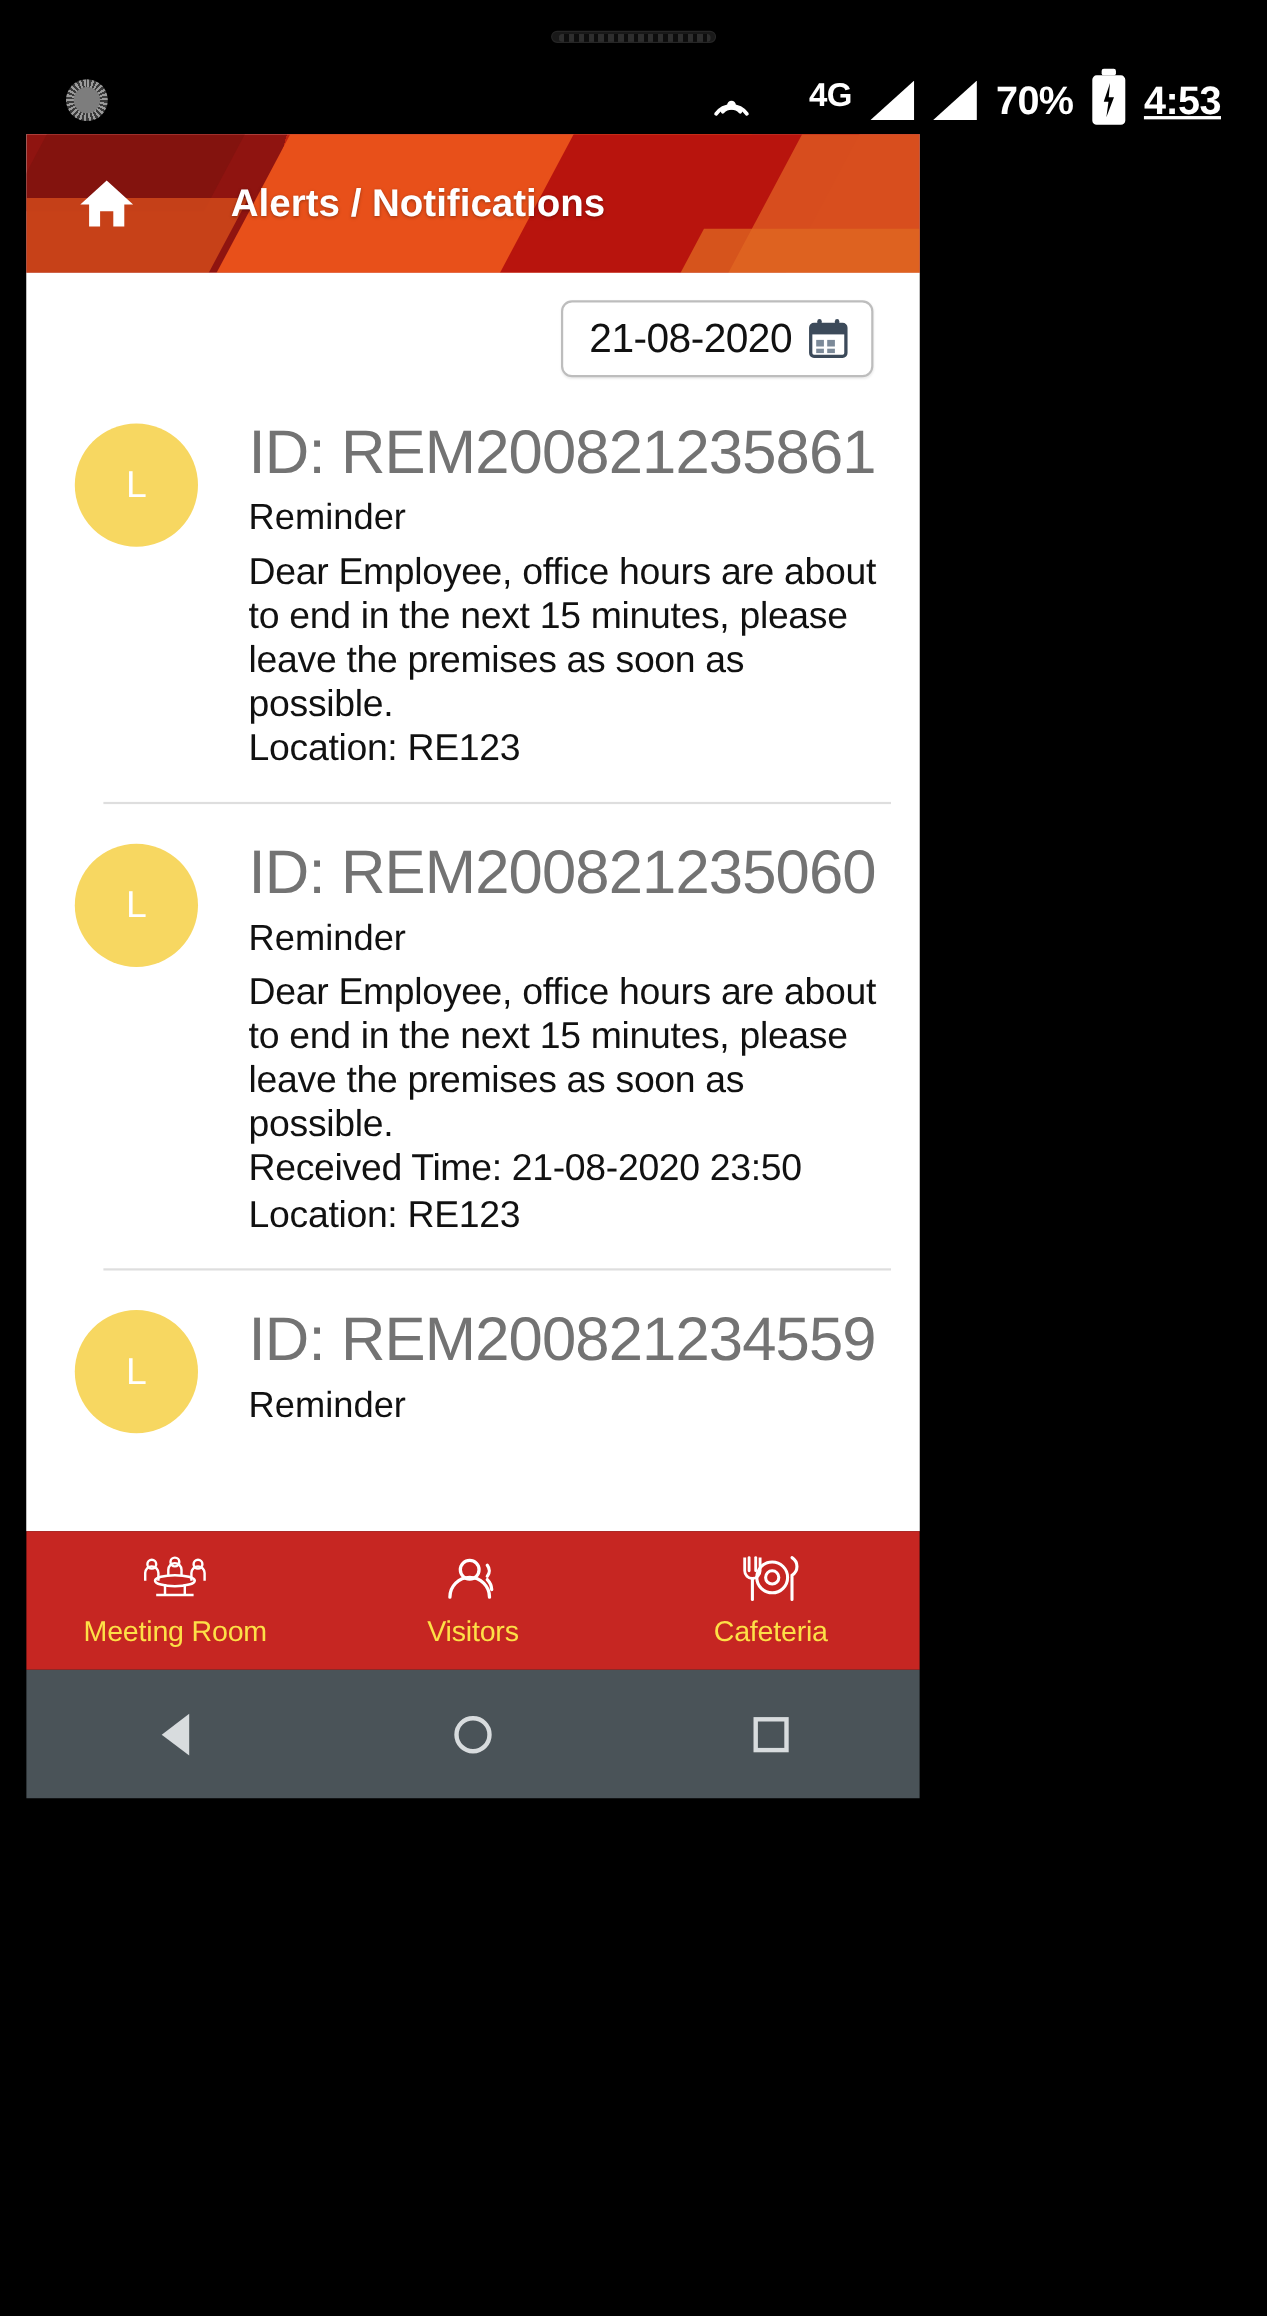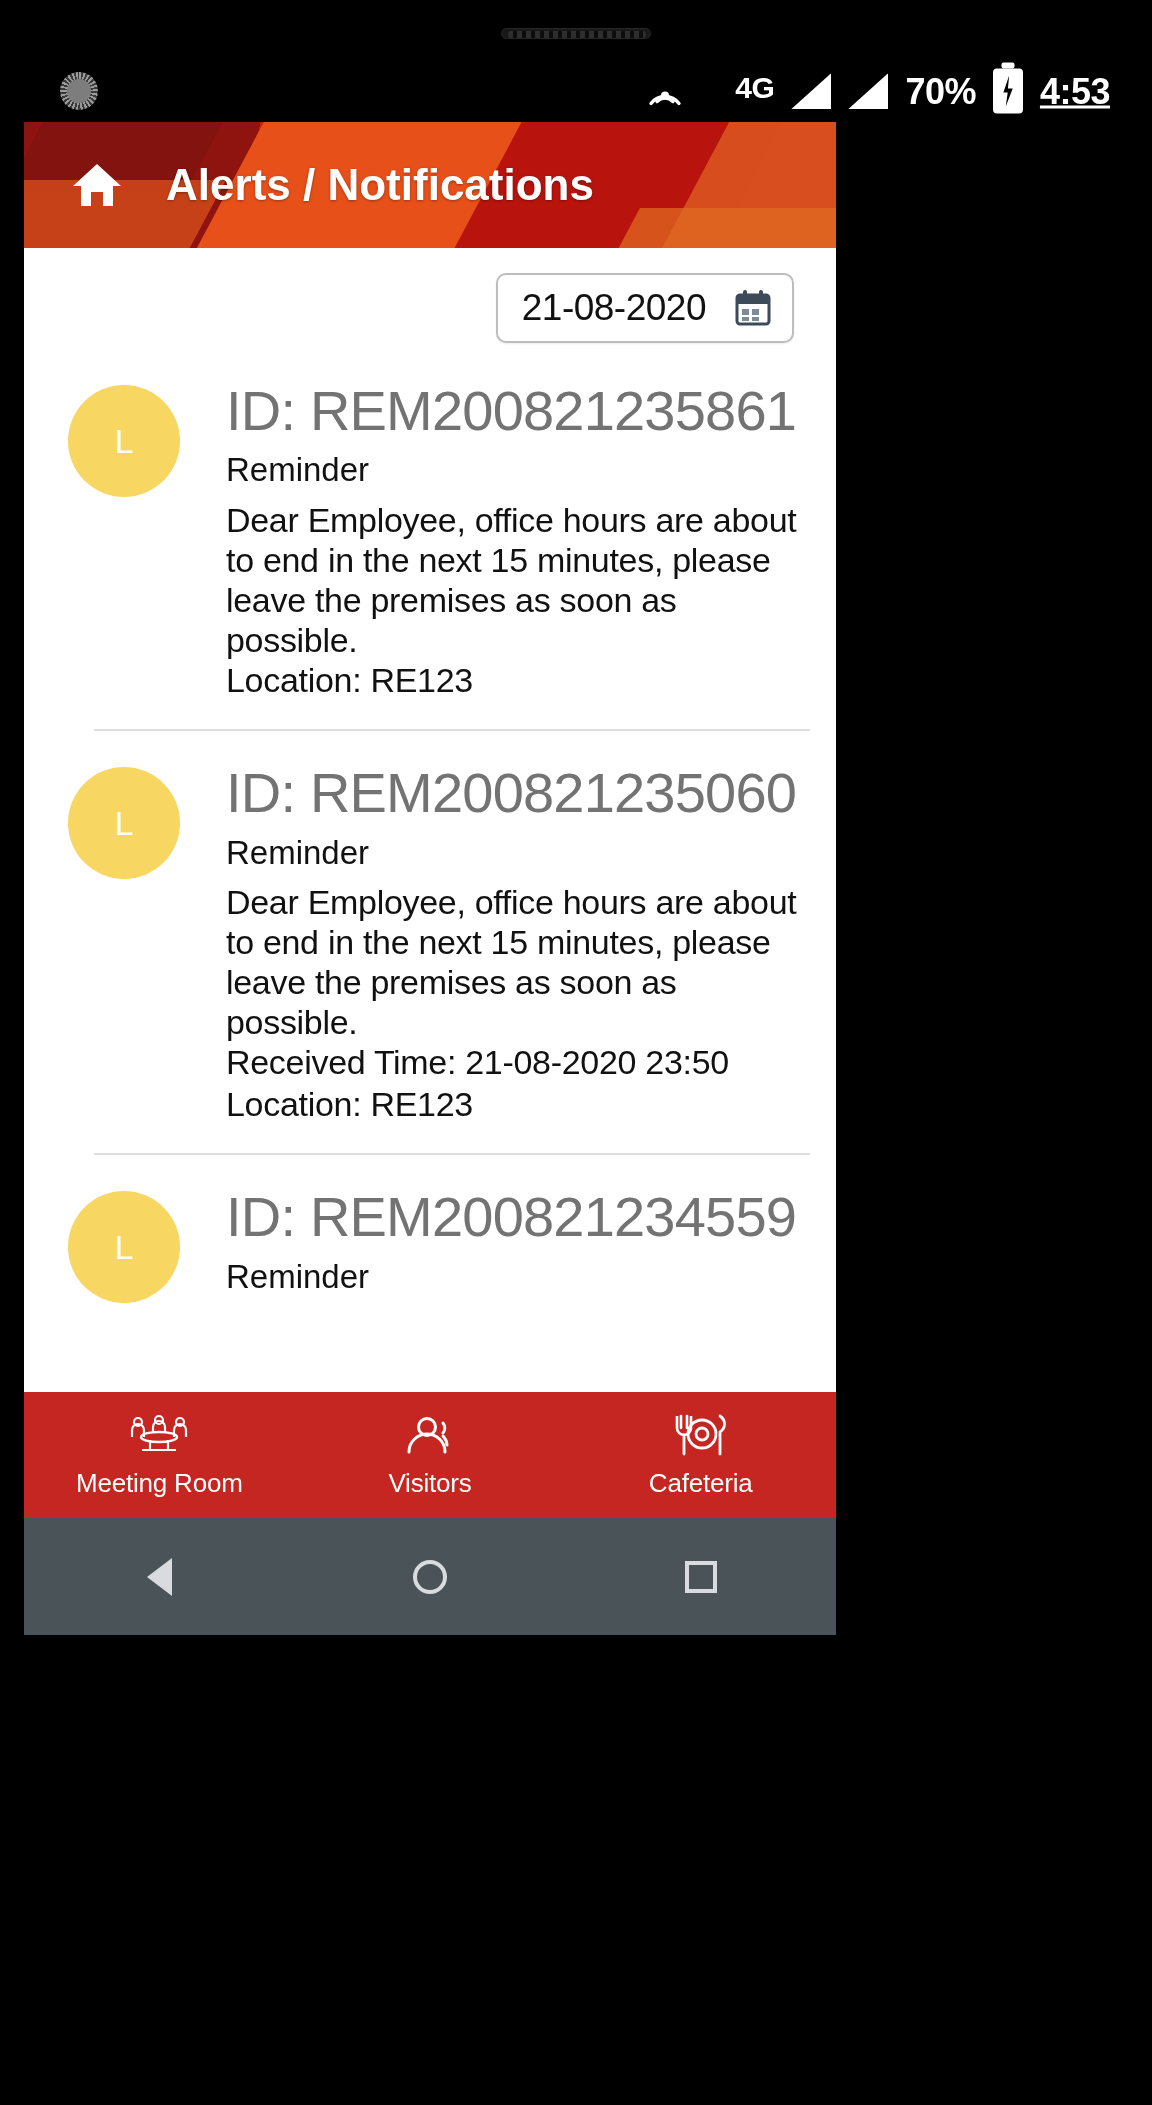--- a/index.html
+++ b/index.html
@@ -111,34 +111,34 @@
     top:86px; left:600px; width:260px; height:60px;
     background:#e06a22; transform:skewX(-28deg); opacity:.75;
   }
   .home-btn {
     position:absolute; left:46px; top:50%; transform:translateY(-50%);
     width:54px; height:48px; cursor:pointer;
   }
   .appbar-title {
     position:absolute; left:0; top:50%; transform:translateY(-50%);
     width:680px; text-align:center;
-    color:#fff; font-size:44px; font-weight:700; letter-spacing:0px;
+    color:#fff; font-size:35px; font-weight:700; letter-spacing:0px;
     text-shadow:0 1px 3px rgba(0,0,0,.35);
     padding-left:32px;
   }
 
   
   .content { position:relative; width:812px; height:1144px; background:#fff; }
 
   .date-row {
     display:flex; justify-content:flex-end;
     padding:25px 42px 0 0;
   }
   .date-field {
-    display:flex; align-items:center; gap:28px;
+    display:flex; align-items:center; gap:14px;
     border:2px solid #bdbdbd; border-radius:10px;
     background:#fff; padding:12px 20px 12px 24px;
     box-shadow:0 1px 2px rgba(0,0,0,.08);
     cursor:pointer;
   }
   .date-value { font-size:37px; color:#111; letter-spacing:-0.5px; }
   .cal-icon { width:38px; height:38px; }
 
   .list { margin-top:32px; }
   .notif {
@@ -174,21 +174,21 @@
   .tabbar {
     position:absolute; top:1392px; left:24px;
     width:812px; height:126px; background:#c62622;
     display:flex; align-items:center;
   }
   .tab {
     flex:1; display:flex; flex-direction:column; align-items:center;
     justify-content:center; gap:9px; cursor:pointer;
   }
   .tab-ico { height:48px; display:flex; align-items:center; justify-content:center; }
-  .tab-label { color:#ffffff; font-size:26px; letter-spacing:-0.2px;text-align:right; }
+  .tab-label { color:#fde047; font-size:26px; letter-spacing:-0.2px;text-align:right; }
   .tab.active .tab-ico {
     width:62px; height:62px; border-radius:50%; background:#f7d761;
     margin-bottom:-6px;
   }
   .tab.active .tab-label { margin-top:4px; }
 
   
   .navbar {
     position:absolute; top:1518px; left:24px;
     width:812px; height:117px; background:#4a5358;

